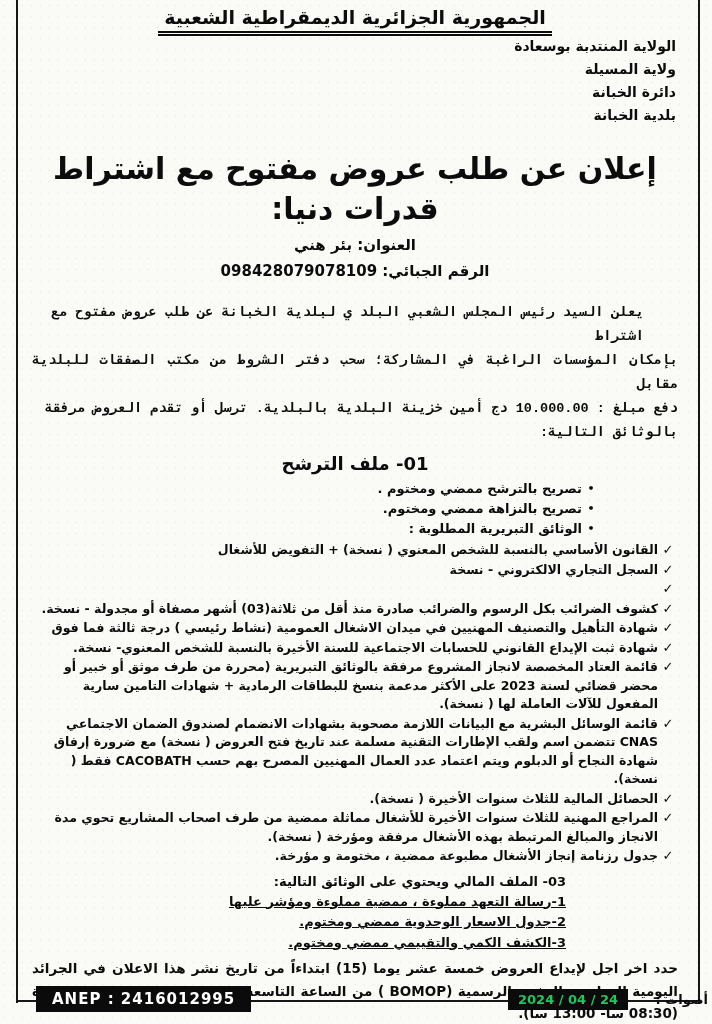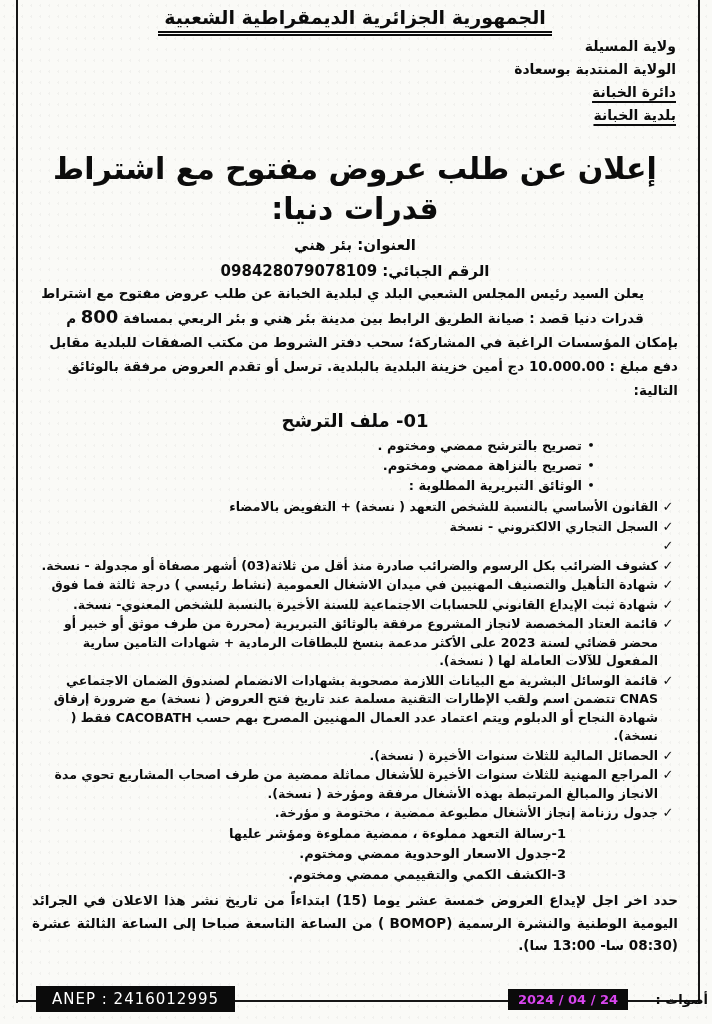--- a/index.html
+++ b/index.html
@@ -16,27 +16,27 @@
   .border-right{right:12px;}
   .footer-rule{position:absolute;top:1000px;left:16px;right:12px;height:2px;background:#161616;}
 
   .content{position:absolute;top:4px;right:34px;left:32px;}
 
   .republic{ text-align:center;font-weight:bold;font-size:19px;margin-top:2px;}
   .republic span{border-bottom:5px double #0c0c0c;padding:0 6px 3px 6px;}
 
   .authority{ text-align:right;font-weight:bold;font-size:14px;margin-top:10px;padding-right:2px;}
   .authority div{margin-bottom:6px;line-height:17px;}
-  .u{ text-decoration:underline;text-decoration-thickness:1.5px;text-underline-offset:4px;}
+  .u{ text-decoration-thickness:1.5px;text-underline-offset:4px;}
 
   .title{ text-align:center;font-weight:bold;font-size:30px;margin-top:25px;line-height:40px;letter-spacing:-0.5px;}
 
   .subline{ text-align:center;font-weight:bold;font-size:15px;line-height:20px;margin-top:6px;}
 
-  .intro{ font-weight:bold;font-size:13.5px;line-height:24px;margin-top:0;}
+  .intro{ font-weight:bold;font-size:13.5px;line-height:24px;margin-top:20px;font-family:Liberation Mono, monospace;}
   .intro .l1{padding-right:34px;}
   .intro .l2{text-align:center;}
   .intro .l2 .seg-bold{font-weight:900;}
   .intro .l2 .seg-num{font-size:18px;font-weight:900;}
   .intro .l3{text-align:justify;}
   .intro .l4{text-align:right;}
 
   .sec01{ text-align:center;font-weight:bold;font-size:18px;margin-top:8px;line-height:22px;}
 
   .bullets{margin-top:4px;margin-right:78px;font-weight:bold;font-size:13px;}
@@ -45,61 +45,58 @@
   .bullets .marker{font-size:11px;line-height:20px;}
 
   .checks{margin-top:2px;font-weight:bold;font-size:12.5px;}
   .checks .row{line-height:18.5px;margin-bottom:1px;}
   .checks .marker{font-style:italic;font-size:13px;flex:0 0 20px;line-height:18.5px;}
   .checks .txt{text-align:right;}
 
   .numsec{font-weight:bold;font-size:13px;}
   .numsec .heading{margin-right:112px;line-height:21px;margin-top:5px;}
   .numsec .item{margin-right:138px;line-height:20.5px;}
-  .numsec.sec03 .item{margin-right:112px;}
+  .numsec.sec03 .item{margin-right:112px;text-decoration:underline;}
 
   .deadline{font-weight:bold;font-size:13.5px;line-height:22.5px;text-align:justify;text-align-last:right;margin-top:4px;}
 
   .anep-box{position:absolute;top:986px;left:36px;background:#0b0b0b;color:#fff;
-    font-weight:normal;font-size:15px;padding:4px 16px;letter-spacing:1px;}
-  .date-box{position:absolute;top:989px;right:84px;background:#0b0b0b;color:#d946ef;
+    font-weight:bold;font-size:15px;padding:4px 16px;letter-spacing:1px;}
+  .date-box{position:absolute;top:989px;right:84px;background:#0b0b0b;color:#22c55e;
     font-weight:bold;font-size:13px;padding:3px 10px;}
   .aswat{position:absolute;top:992px;right:4px;font-weight:bold;font-size:13px;}
   .ltr{direction:ltr;unicode-bidi:isolate;}
 </style>
 </head>
 <body>
 
 <div class="border-v border-left"></div>
 <div class="border-v border-right"></div>
 <div class="footer-rule"></div>
 
 <div class="content">
 
   <div class="republic">
     <span>الجمهورية الجزائرية الديمقراطية الشعبية</span>
   </div>
 
   <div class="authority">
+    <div>الولاية المنتدبة بوسعادة</div>
     <div>ولاية المسيلة</div>
-    <div>الولاية المنتدبة بوسعادة</div>
     <div class="u">دائرة الخبانة</div>
     <div class="u">بلدية الخبانة</div>
   </div>
 
   <div class="title">إعلان عن طلب عروض مفتوح مع اشتراط قدرات دنيا:</div>
 
   <div class="subline">العنوان: بئر هني</div>
   <div class="subline">الرقم الجبائي: 098428079078109</div>
 
   <div class="intro">
     <div class="l1">يعلن السيد رئيس المجلس الشعبي البلد ي لبلدية الخبانة عن طلب عروض مفتوح مع اشتراط</div>
-    <div class="l2">
-      <span>قدرات دنيا قصد : </span><span class="seg-bold">صيانة الطريق الرابط بين مدينة بئر هني و بئر الربعي بمسافة </span><span class="seg-num">800</span><span class="seg-bold"> م</span>
-    </div>
     <div class="l3">بإمكان المؤسسات الراغبة في المشاركة؛ سحب دفتر الشروط من مكتب الصفقات للبلدية مقابل</div>
     <div class="l4">دفع مبلغ : 10.000.00 دج أمين خزينة البلدية بالبلدية. ترسل أو تقدم العروض مرفقة بالوثائق التالية:</div>
   </div>
 
   <div class="sec01">01- ملف الترشح</div>
 
   <div class="bullets">
     <div class="row">
       <span class="marker">•</span>
       <span class="txt">تصريح بالترشح ممضي ومختوم .</span>
@@ -110,21 +107,21 @@
     </div>
     <div class="row">
       <span class="marker">•</span>
       <span class="txt">الوثائق التبريرية المطلوبة :</span>
     </div>
   </div>
 
   <div class="checks">
     <div class="row">
       <span class="marker">✓</span>
-      <span class="txt">القانون الأساسي بالنسبة للشخص التعهد ( نسخة) + التفويض بالامضاء</span>
+      <span class="txt">القانون الأساسي بالنسبة للشخص المعنوي ( نسخة) + التفويض للأشغال</span>
     </div>
     <div class="row">
       <span class="marker">✓</span>
       <span class="txt">السجل التجاري الالكتروني - نسخة</span>
     </div>
     <div class="row">
       <span class="marker">✓</span>
     </div>
     <div class="row">
       <span class="marker">✓</span>
@@ -155,20 +152,21 @@
       <span class="txt">المراجع المهنية للثلاث سنوات الأخيرة للأشغال مماثلة ممضية من طرف اصحاب المشاريع تحوي مدة الانجاز والمبالغ المرتبطة بهذه الأشغال مرفقة ومؤرخة ( نسخة).</span>
     </div>
     <div class="row">
       <span class="marker">✓</span>
       <span class="txt">جدول رزنامة إنجاز الأشغال مطبوعة ممضية ، مختومة و مؤرخة.</span>
     </div>
   </div>
 
 
   <div class="numsec sec03">
+    <div class="heading">03- الملف المالي ويحتوي على الوثائق التالية:</div>
     <div class="item">1-رسالة التعهد مملوءة ، ممضية مملوءة ومؤشر عليها</div>
     <div class="item">2-جدول الاسعار الوحدوية ممضي ومختوم.</div>
     <div class="item">3-الكشف الكمي والتقييمي ممضي ومختوم.</div>
   </div>
 
   <div class="deadline">حدد اخر اجل لإيداع العروض خمسة عشر يوما (15) ابتداءاً من تاريخ نشر هذا الاعلان في الجرائد اليومية الوطنية والنشرة الرسمية (BOMOP ) من الساعة التاسعة صباحا إلى الساعة الثالثة عشرة (08:30 سا- 13:00 سا).</div>
 
 </div>
 
 <div class="anep-box ltr">ANEP :  2416012995</div>

